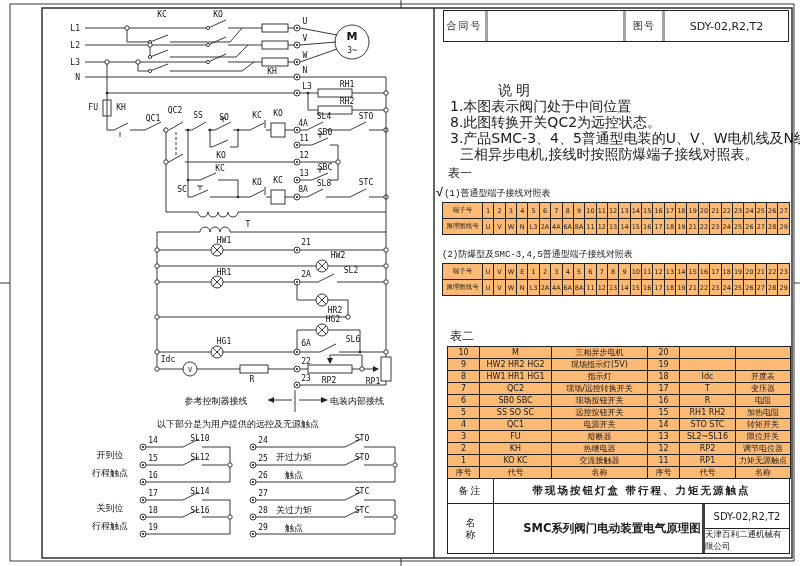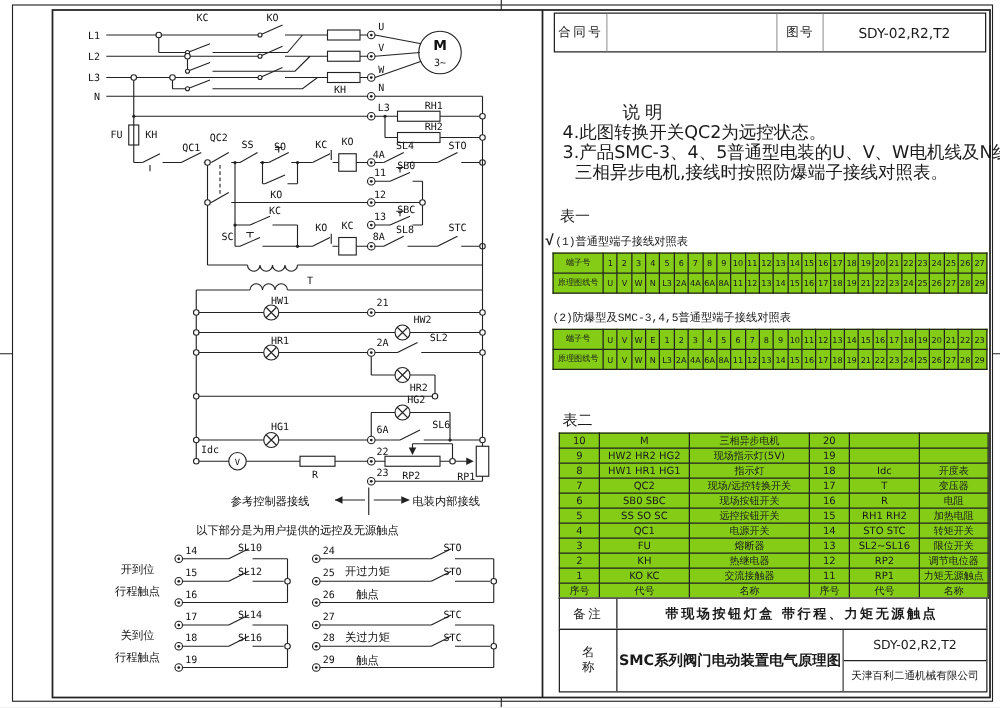--- a/index.html
+++ b/index.html
@@ -12,41 +12,41 @@
   svg .node{stroke:#222;stroke-width:0.9;fill:#fff;}
   svg .dot{fill:#222;stroke:none;}
   svg .f{fill:#222;stroke:none;}
   svg text{font:8px "DejaVu Sans Mono","DejaVu Sans",monospace;fill:#111;text-anchor:middle;}
   svg text.cn{font:9px "DejaVu Sans",sans-serif;}
   svg text.st{text-anchor:start;}
   svg text.en{text-anchor:end;}
   svg text.big{font:bold 11px "DejaVu Sans",sans-serif;}
   .ov{position:absolute;box-sizing:border-box;}
   .strip{display:flex;border:1px solid #222;}
-  .strip .cell{border-right:1px solid #a3a3a3;display:flex;align-items:center;justify-content:center;
+  .strip .cell{border-right:3px solid #a3a3a3;display:flex;align-items:center;justify-content:center;
                font-size:11px;letter-spacing:2px;}
   .strip .cell:last-child{border-right:none;}
   .notes{font-size:14px;line-height:16px;white-space:nowrap;}
   .notes .head{padding-left:48px;letter-spacing:4px;}
   .notes .ind{padding-left:10px;}
   .cap{font-size:9px;white-space:nowrap;font-family:Liberation Mono, monospace;}
   .cap .chk{font-size:12px;font-weight:bold;margin-right:1px;}
-  table{border-collapse:collapse;table-layout:fixed;position:absolute;background:#84cc16;}
+  table{border-collapse:collapse;table-layout:fixed;position:absolute;background:#fdba74;}
   table td{border:1px solid #222;text-align:center;padding:0;overflow:hidden;white-space:nowrap;}
   .tt td{font-size:6.5px;height:15px;}
   .ct td{font-size:8px;height:11px;}
   .rem{display:flex;border:1px solid #222;background:#fff;}
   .rem .lab{width:45px;border-right:1px solid #222;display:flex;align-items:center;justify-content:center;
             font-size:10px;letter-spacing:2px;}
   .rem .txt{flex:1;display:flex;align-items:center;justify-content:center;font-size:10.5px;letter-spacing:2px;font-weight:bold;}
   .nameb{display:flex;border:1px solid #222;background:#fff;}
   .nameb .lab{width:45px;border-right:1px solid #222;display:flex;flex-direction:column;align-items:center;justify-content:center;
             font-size:10px;line-height:12px;}
-  .nameb .mid{width:180px;border-right:1px solid #404040;display:flex;align-items:center;justify-content:center;
-            font-size:11.5px;font-weight:bold;white-space:nowrap;}
+  .nameb .mid{width:180px;border-right:3px solid #404040;display:flex;align-items:center;justify-content:center;
+            font-size:11.5px;font-weight:bold;white-space:nowrap;margin-left:28px;}
   .nameb .rt{flex:1;display:flex;flex-direction:column;}
   .nameb .rt .r1{flex:1;border-bottom:1px solid #222;display:flex;align-items:center;justify-content:center;font-size:10px;}
   .nameb .rt .r2{flex:1;display:flex;align-items:center;justify-content:center;font-size:8.5px;}
   .tlabel{font-size:12px;text-align:center;}
 </style>
 </head>
 <body>
 
 <div class="page">
 
@@ -353,21 +353,22 @@
 
 <div class="ov strip" style="left:443px;top:10px;width:346px;height:32px">
   <div class="cell" style="width:41px;font-size:10px">合同号</div>
   <div class="cell" style="width:135px"></div>
   <div class="cell" style="width:36px;font-size:10px;letter-spacing:1px">图号</div>
   <div class="cell" style="flex:1;font-size:11px;letter-spacing:0">SDY-02,R2,T2</div>
 </div>
 
 <div class="ov notes" style="left:450px;top:82px;width:340px">
   <div class="head">说明</div>
-  <div>4.此图转换开关QC2为远控状态。</div>
+  <div>1.本图表示阀门处于中间位置</div>
+  <div>8.此图转换开关QC2为远控状态。</div>
   <div>3.产品SMC-3、4、5普通型电装的U、V、W电机线及N线接在</div>
   <div class="ind">三相异步电机,接线时按照防爆端子接线对照表。</div>
 </div>
 
 <div class="ov tlabel" style="left:448px;top:165px">表一</div>
 
 <div class="ov cap" style="left:436px;top:186px"><span class="chk">√</span><span>(1)普通型端子接线对照表</span></div>
 
 <table class="tt" style="left:442px;top:202px;width:348px">
   <colgroup>

